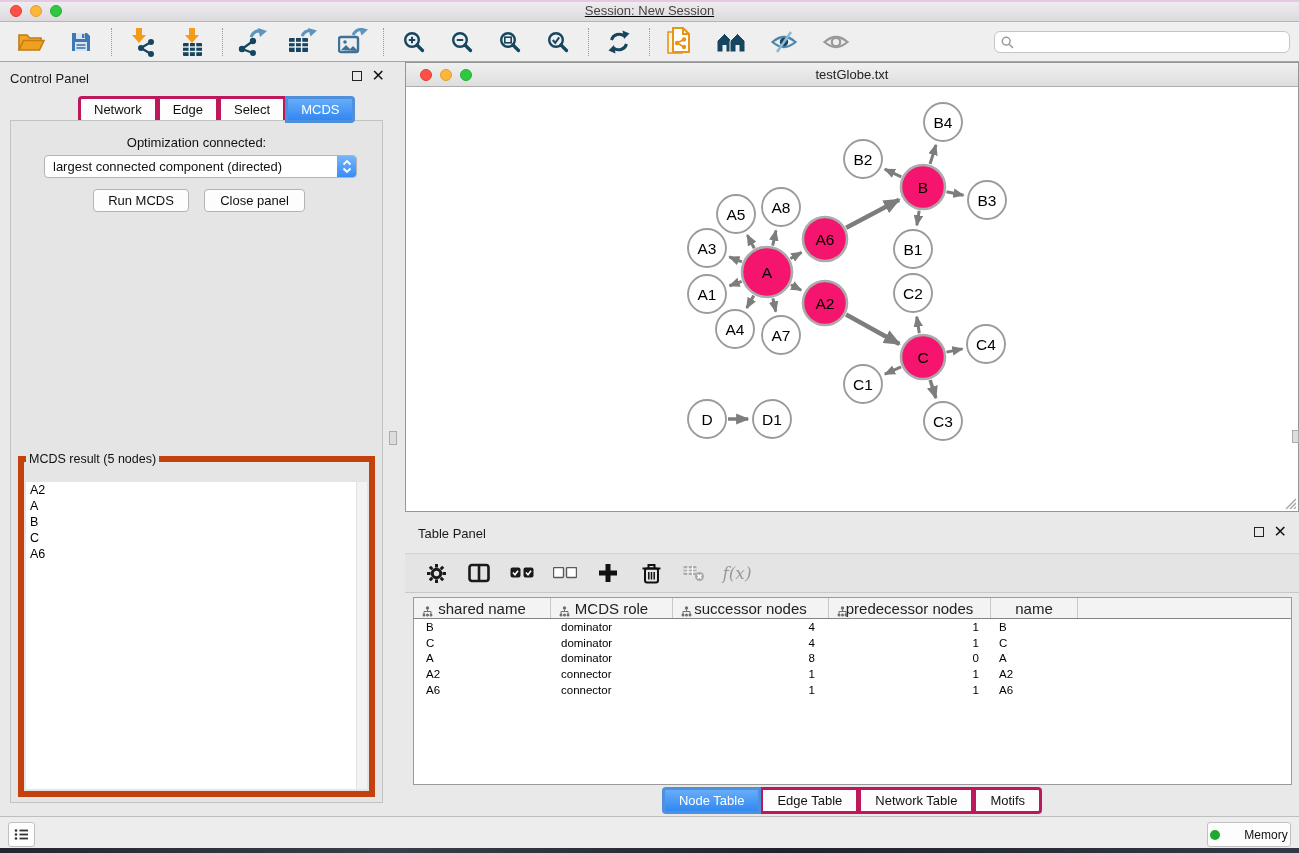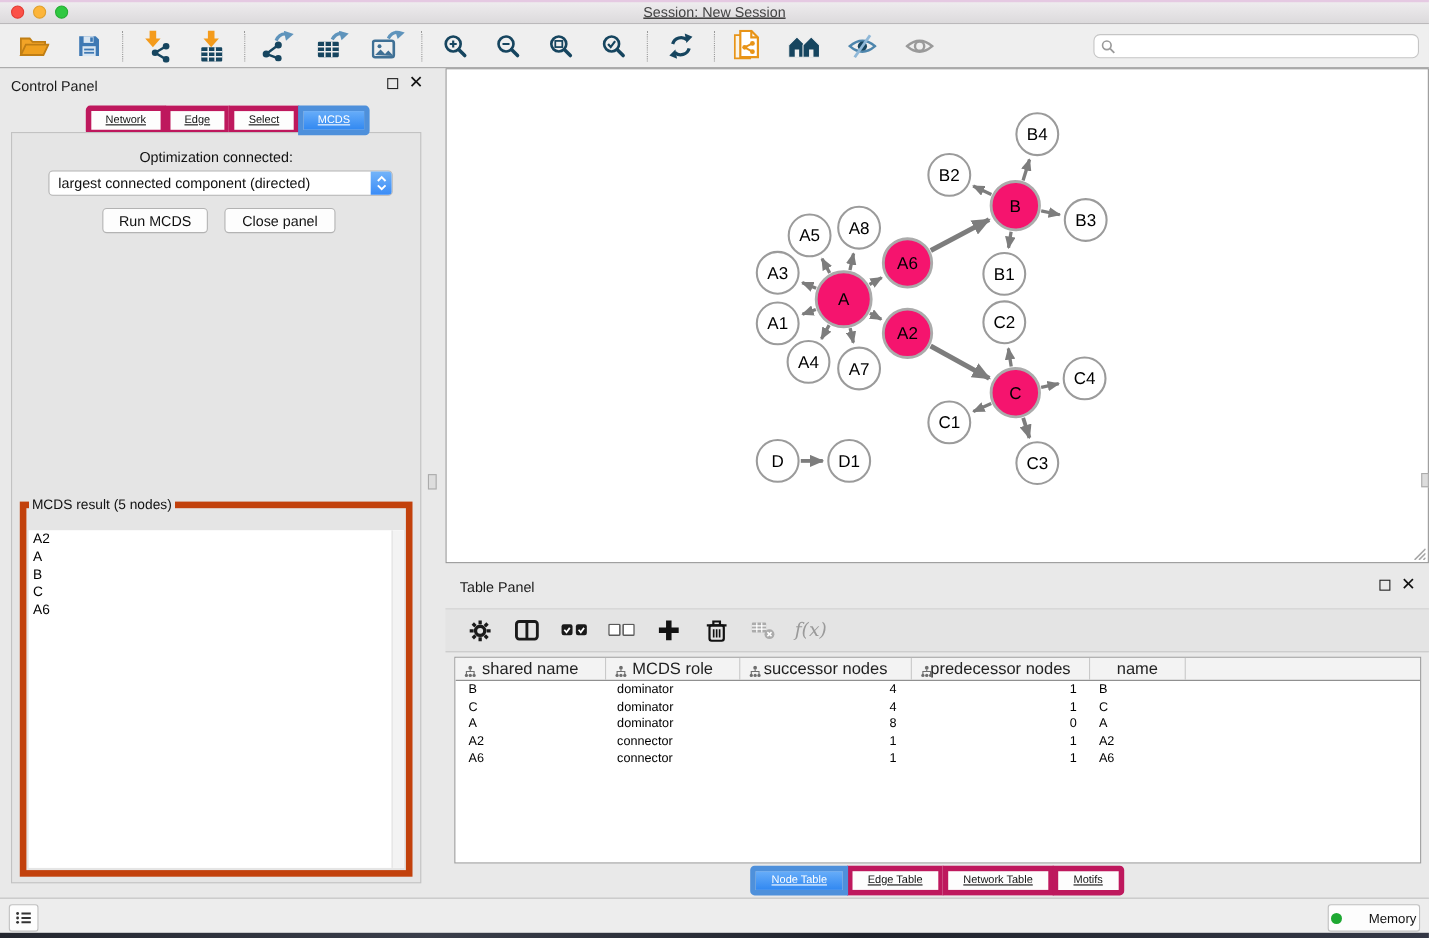--- a/index.html
+++ b/index.html
@@ -37,22 +37,22 @@
 
   
   .control-panel { position:absolute; left:0; top:62px; width:395px; height:754px; }
   .panel-title { position:absolute; left:10px; top:9px; font-size:13px; color:#1A1A1A; }
   .winbtns { position:absolute; top:9px; display:flex; gap:10px; align-items:center; }
   .control-panel .winbtns { right:10px; }
   .float-btn { width:10px; height:10px; border:1.6px solid #222; background:transparent; }
   .close-btn { font-size:16px; font-weight:bold; color:#111; line-height:10px; }
   .seg-tabs { position:absolute; display:flex; }
   .control-panel .seg-tabs { left:78px; top:34px; }
-  .seg-tab { padding:3px 13px; background:#FDFDFD; border:5px solid #be185d; font-size:10px;
-    color:#111; margin-left:-1px; position:relative; cursor:default; white-space:nowrap;text-decoration:underline; }
+  .seg-tab { padding:3px 13px; background:#FDFDFD; border:3px solid #be185d; font-size:13px;
+    color:#111; margin-left:-1px; position:relative; cursor:default; white-space:nowrap; }
   .seg-tab:first-child { border-radius:4px 0 0 4px; margin-left:0; }
   .seg-tab:last-child { border-radius:0 4px 4px 0; }
   .seg-tab.active { background:linear-gradient(#67ADF9,#3188F1); border-color:#4E90DB; color:#fff; z-index:1; }
   .cp-content { position:absolute; left:10px; right:12px; top:58px; bottom:13px;
     background:#E5E5E5; border:1px solid #C2C2C2; }
   .opt-label { position:absolute; top:14px; width:100%; text-align:center; font-size:13px; color:#111; }
   .dropdown { position:absolute; left:33px; top:34px; width:313px; height:23px;
     background:#fff; border:1px solid #B3B3B3; border-radius:4px; display:flex; align-items:center; }
   .dropdown .dd-text { flex:1; font-size:13px; padding-left:8px; color:#111; white-space:nowrap; overflow:hidden; }
   .dd-stepper { width:19px; height:21px; border-radius:0 3px 3px 0;
@@ -338,20 +338,28 @@
             <div class="list-item">C</div>
             <div class="list-item">A6</div>
           </div>
       </fieldset>
     </div>
   </div>
 
   <div class="splitter-handle"></div>
 
   <div class="network-window">
+    <div class="nw-titlebar">
+      <div class="traffic small">
+        <div class="light red"></div>
+        <div class="light yellow"></div>
+        <div class="light green"></div>
+      </div>
+      <div class="title">testGlobe.txt</div>
+    </div>
     <div class="canvas-wrap">
       <svg width="886" height="422" viewBox="0 0 886 422">
           <defs>
             <marker id="arrow" markerWidth="3.8" markerHeight="3.2" refX="3.4" refY="1.6" orient="auto">
               <path d="M0,0 L3.8,1.6 L0,3.2 Z" fill="#7D7D7D"></path>
             </marker>
           </defs>
           <line x1="347.2728136779451" y1="160.1878449458328" x2="340.3130545084932" y2="147.1663600481486" stroke="#7D7D7D" stroke-width="3" marker-end="url(#arrow)"></line>
           <line x1="365.6850140505174" y1="157.605291908312" x2="368.94665417731784" y2="142.4619627481671" stroke="#7D7D7D" stroke-width="3" marker-end="url(#arrow)"></line>
           <line x1="334.931129346098" y1="173.9724517384392" x2="322.2834405812462" y2="168.91337623249848" stroke="#7D7D7D" stroke-width="3" marker-end="url(#arrow)"></line>

